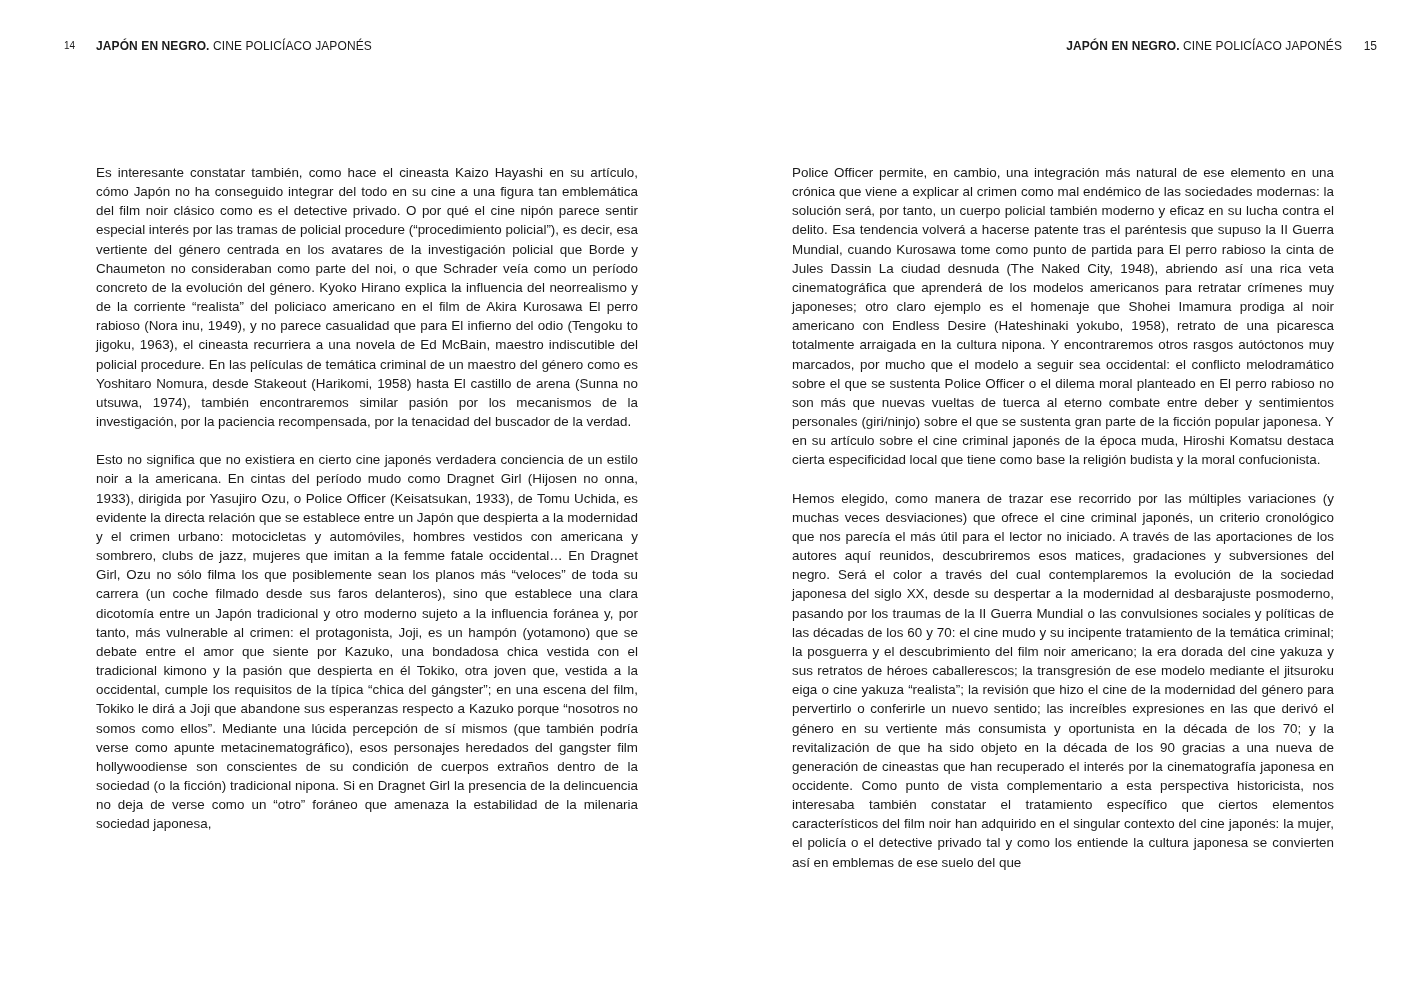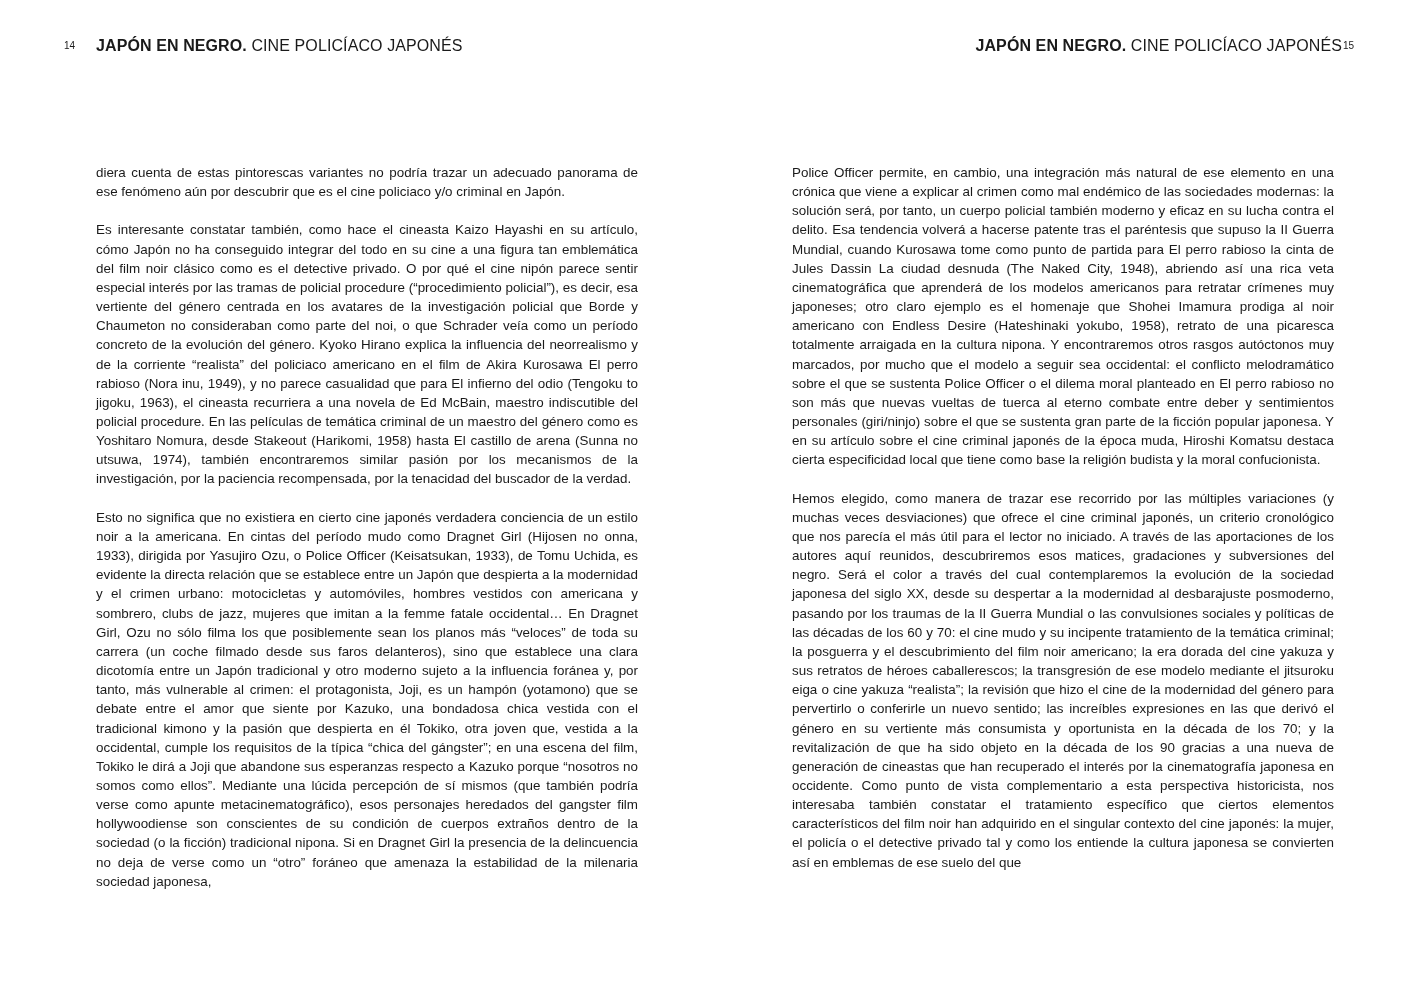--- a/index.html
+++ b/index.html
@@ -2,47 +2,46 @@
 <html><head>
 <meta charset="utf-8">
 <style>
   html, body { margin: 0; padding: 0; background: #ffffff; }
   body { width: 1417px; height: 1000px; position: relative; overflow: hidden;
          font-family: "Liberation Sans", sans-serif; color: #1a1a1a; }
   .spread { position: absolute; left: 0; top: 0; width: 1417px; height: 1000px; }
   .page { position: absolute; top: 0; height: 1000px; }
   .page.left { left: 12px; width: 708px; }
   .page.right { left: 708px; width: 709px; }
-  .running-head { position: absolute; top: 40px; font-size: 16px; letter-spacing: 0.1px;
+  .running-head { position: absolute; top: 40px; font-size: 12px; letter-spacing: 0.1px;
                   color: #1a1a1a; white-space: nowrap; line-height: 12px; }
   .running-head .rh-bold { font-weight: bold; }
   .left .folio { position: absolute; left: 52px; top: 40px; font-size: 10px; line-height: 12px; }
   .left .running-head { left: 84px; }
   .right .running-head { right: 75px; text-align: right; }
-  .right .folio { position: absolute; right: 63px; top: 40px; font-size: 10px; line-height: 12px; text-align: right; }
+  .right .folio { position: absolute; right: 40px; top: 40px; font-size: 12px; line-height: 12px; text-align: right; }
   .body-text { position: absolute; top: 163px; font-size: 13.4px; line-height: 19.15px;
                text-align: justify; hyphens: none; }
   .left .body-text { left: 84px; width: 542px; }
   .right .body-text { left: 84px; width: 542px; }
   .body-text p { margin: 0 0 19.15px 0; }
   .body-text p:last-child { margin-bottom: 0; }
   .body-text b { font-weight: normal; }
 </style>
 </head>
 <body>
 
 <div class="spread">
 
   <div class="page left">
     <div class="folio">14</div>
     <div class="running-head">
       <span class="rh-bold">JAPÓN EN NEGRO.</span><span> CINE POLICÍACO JAPONÉS</span>
     </div>
     <div class="body-text">
-        <p><span>diera cuenta de estas pintorescas variantes no podría trazar un adecuado panorama de ese fenómeno aún por descubrir que es el cine policiaco y/o criminal en Japón.</span></p>
         <p><span>Es interesante constatar también, como hace el cineasta Kaizo Hayashi en su artículo, cómo Japón no ha conseguido integrar del todo en su cine a una figura tan emblemática del film noir clásico como es el detective privado. O por qué el cine nipón parece sentir especial interés por las tramas de policial procedure (“procedimiento policial”), es decir, esa vertiente del género centrada en los avatares de la investigación policial que Borde y Chaumeton no consideraban como parte del noi, o que Schrader veía como un período concreto de la evolución del género. Kyoko Hirano explica la influencia del neorrealismo y de la corriente “realista” del policiaco americano en el film de Akira Kurosawa </span><b>El perro rabioso</b><span> (Nora inu, 1949), y no parece casualidad que para </span><b>El infierno del odio</b><span> (Tengoku to jigoku, 1963), el cineasta recurriera a una novela de Ed McBain, maestro indiscutible del policial procedure. En las películas de temática criminal de un maestro del género como es Yoshitaro Nomura, desde </span><b>Stakeout</b><span> (Harikomi, 1958) hasta </span><b>El castillo de arena</b><span> (Sunna no utsuwa, 1974), también encontraremos similar pasión por los mecanismos de la investigación, por la paciencia recompensada, por la tenacidad del buscador de la verdad.</span></p>
         <p><span>Esto no significa que no existiera en cierto cine japonés verdadera conciencia de un estilo noir a la americana. En cintas del período mudo como </span><b>Dragnet Girl</b><span> (Hijosen no onna, 1933), dirigida por Yasujiro Ozu, o </span><b>Police Officer</b><span> (Keisatsukan, 1933), de Tomu Uchida, es evidente la directa relación que se establece entre un Japón que despierta a la modernidad y el crimen urbano: motocicletas y automóviles, hombres vestidos con americana y sombrero, clubs de jazz, mujeres que imitan a la femme fatale occidental… En </span><b>Dragnet Girl</b><span>, Ozu no sólo filma los que posiblemente sean los planos más “veloces” de toda su carrera (un coche filmado desde sus faros delanteros), sino que establece una clara dicotomía entre un Japón tradicional y otro moderno sujeto a la influencia foránea y, por tanto, más vulnerable al crimen: el protagonista, Joji, es un hampón (yotamono) que se debate entre el amor que siente por Kazuko, una bondadosa chica vestida con el tradicional kimono y la pasión que despierta en él Tokiko, otra joven que, vestida a la occidental, cumple los requisitos de la típica “chica del gángster”; en una escena del film, Tokiko le dirá a Joji que abandone sus esperanzas respecto a Kazuko porque “nosotros no somos como ellos”. Mediante una lúcida percepción de sí mismos (que también podría verse como apunte metacinematográfico), esos personajes heredados del gangster film hollywoodiense son conscientes de su condición de cuerpos extraños dentro de la sociedad (o la ficción) tradicional nipona. Si en </span><b>Dragnet Girl</b><span> la presencia de la delincuencia no deja de verse como un “otro” foráneo que amenaza la estabilidad de la milenaria sociedad japonesa,</span></p>
       </div>
   </div>
 
   <div class="page right">
     <div class="running-head">
       <span class="rh-bold">JAPÓN EN NEGRO.</span><span> CINE POLICÍACO JAPONÉS</span>
     </div>
     <div class="folio">15</div>

